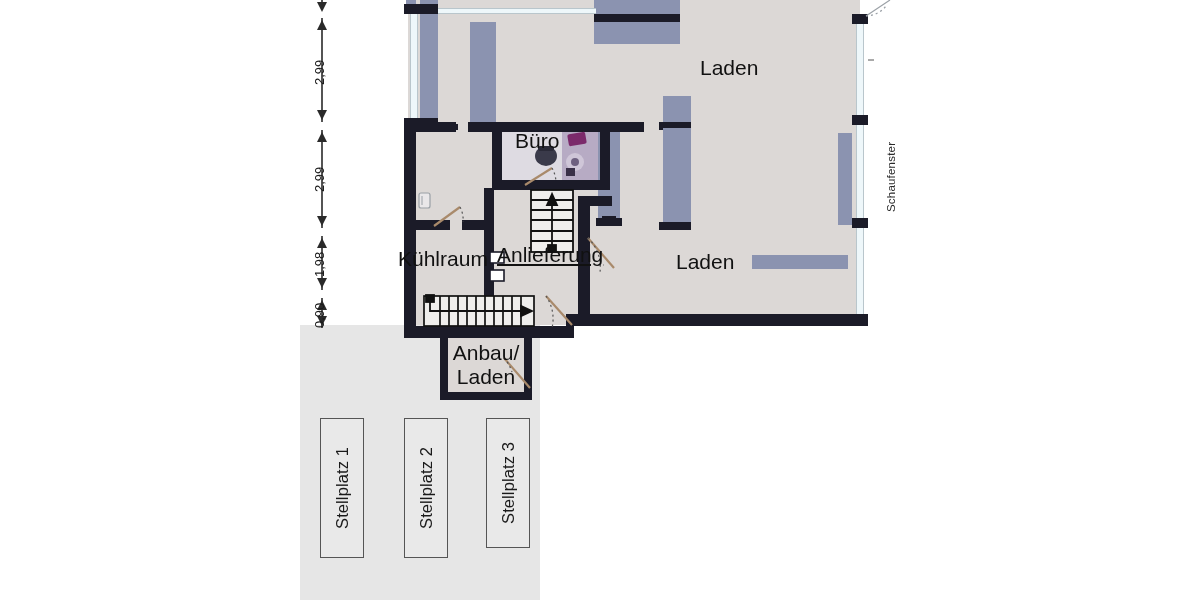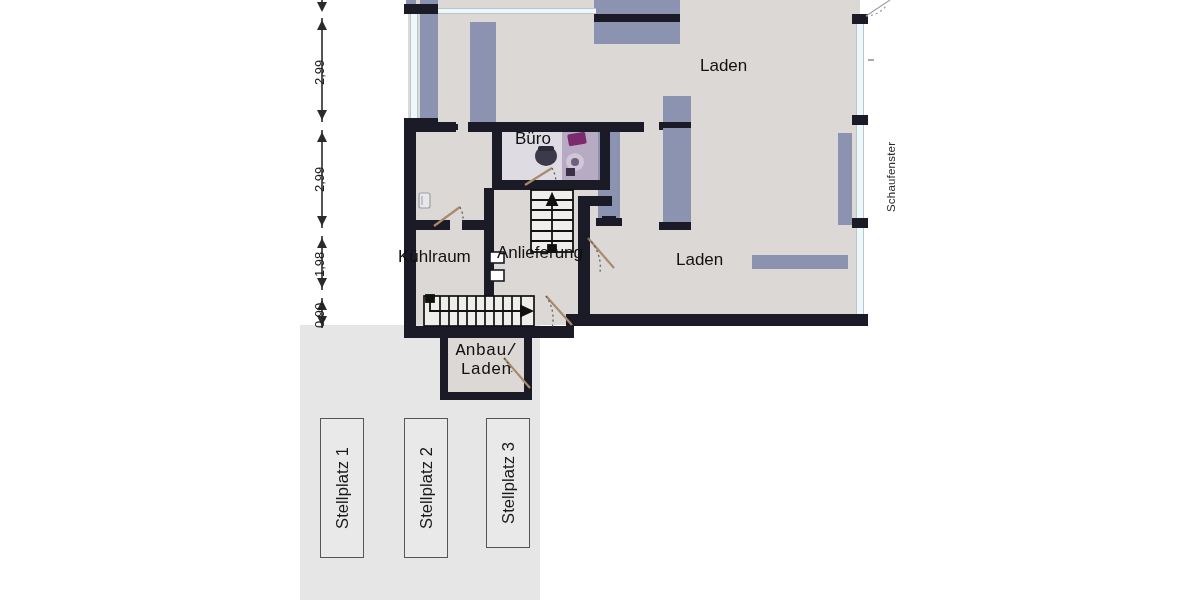--- a/index.html
+++ b/index.html
@@ -66,21 +66,21 @@
   .shelf { background: #8b93b0; }
   .shelf-dark { background: #1b1b28; }
 
   
   .office-floor { background: #b7abc4; }
   .office-floor-light { background: #dedbe2; }
 
   
   .room-label {
     position: absolute;
-    font-size: 17px;
+    font-size: 21px;
     color: #111111;
     white-space: nowrap;
   }
   .room-label.two-line { white-space: normal; text-align: center; line-height: 1.12; }
   .rot-label {
     position: absolute;
     transform-origin: 0 0;
     transform: rotate(-90deg);
     white-space: nowrap;
     font-size: 11.5px;
@@ -304,23 +304,23 @@
   </svg>
 
   <div class="room-label" style="left:700px; top:56px;">Laden</div>
 
   <div class="room-label" style="left:676px; top:250px;">Laden</div>
 
   <div class="room-label" style="left:515px; top:129px;">Büro</div>
 
   <div class="room-label" style="left:398px; top:247px;">Kühlraum</div>
 
-  <div class="room-label" style="left:497px; top:243px;">Anlieferung</div>
-
-  <div class="room-label two-line" style="left:448px; top:341px; width:76px;font-family:Liberation Mono, monospace;">
+  <div class="room-label" style="left:497px; top:243px;text-decoration:underline;">Anlieferung</div>
+
+  <div class="room-label two-line" style="left:448px; top:341px; width:76px;">
     <span>Anbau/</span><br>
     <span>Laden</span>
   </div>
 
   <div class="rot-label" style="left:885px; top:212px;">Schaufenster</div>
 
 
   <div class="dim-label" style="left:312px; top:85px;">2,99</div>
   <div class="dim-label" style="left:312px; top:192px;">2,99</div>
   <div class="dim-label" style="left:312px; top:277px;">1,98</div>

